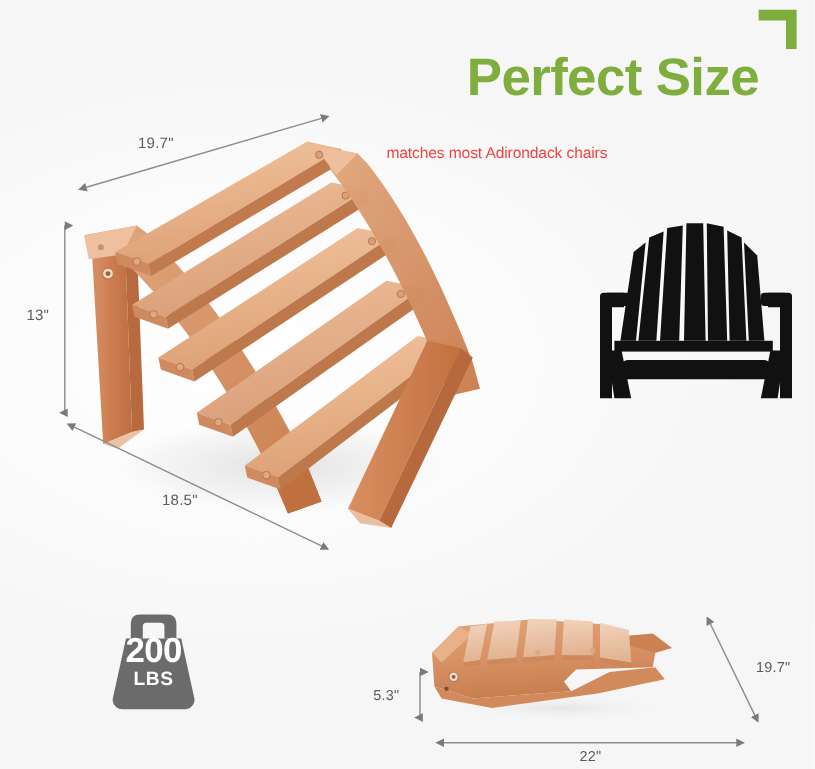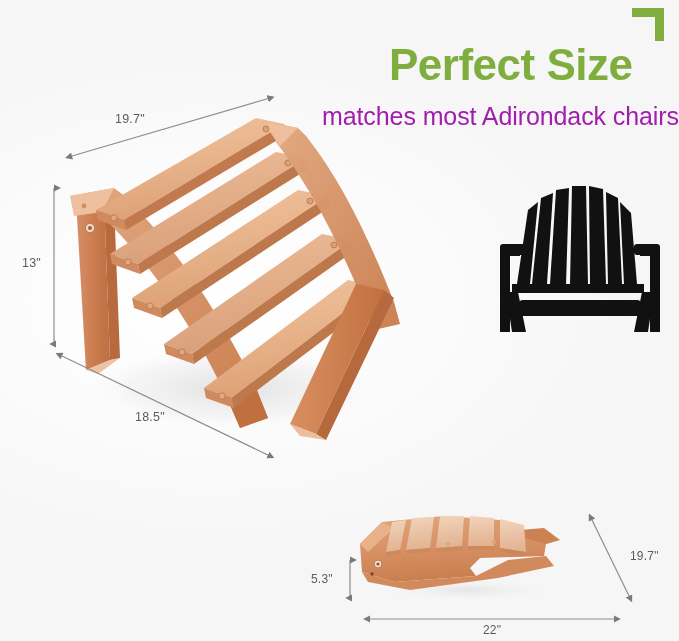--- a/index.html
+++ b/index.html
@@ -25,23 +25,23 @@
   
   .title{
     left:389px;top:40px;
     font-size:44px;line-height:50px;
     font-weight:700;
     color:#7fae3f;
     letter-spacing:-0.5px;
     white-space:nowrap;
   }
   .subtitle{
-    left:322px;top:104px;
-    font-size:25px;line-height:24px;
-    color:#a21caf;
+    left:322px;top:116px;
+    font-size:13px;line-height:24px;
+    color:#ef4444;
     white-space:nowrap;
     letter-spacing:-0.1px;
   }
   .corner-bracket{
     left:632px;top:8px;width:32px;height:33px;
   }
 
   
   .dimlabel{
     color:#5c5c5c;
@@ -235,20 +235,29 @@
       <path d="M154 72 L160 76 L160 160 L150 160 L150 84 L140 84 L140 72 Z"></path>
       <rect x="134" y="72" width="26" height="11" rx="3"></rect>
 
       <rect x="18" y="128" width="124" height="16" rx="5"></rect>
 
       <path d="M6 120 L18 120 L26 160 L12 160 Z"></path>
       <path d="M142 120 L154 120 L148 160 L134 160 Z"></path>
     </g>
   </svg>
 
+  <div class="abs weight-wrap">
+    <svg width="80" height="84" viewBox="0 0 80 84">
+      <path d="M28 4 H52 A7 7 0 0 1 59 11 V24 H49 V14 A3 3 0 0 0 46 11 H34
+               A3 3 0 0 0 31 14 V24 H21 V11 A7 7 0 0 1 28 4 Z" fill="#6b6b6b"></path>
+      <path d="M17 24 H63 L74 74 A8 8 0 0 1 66 83 H14 A8 8 0 0 1 6 74 Z" fill="#6b6b6b"></path>
+    </svg>
+    <div class="w-num">200</div>
+    <div class="w-lbs">LBS</div>
+  </div>
 
   <svg class="abs" style="left:348px;top:498px;" width="250" height="110" viewBox="0 0 250 110">
     <defs>
       <linearGradient id="fBody" x1="0" y1="0" x2="0.2" y2="1">
         <stop offset="0%" stop-color="#e0a57b"></stop>
         <stop offset="55%" stop-color="#d79063"></stop>
         <stop offset="100%" stop-color="#c87f50"></stop>
       </linearGradient>
       <linearGradient id="fSlat" x1="0" y1="0" x2="0.1" y2="1">
         <stop offset="0%" stop-color="#f2d3bb"></stop>

